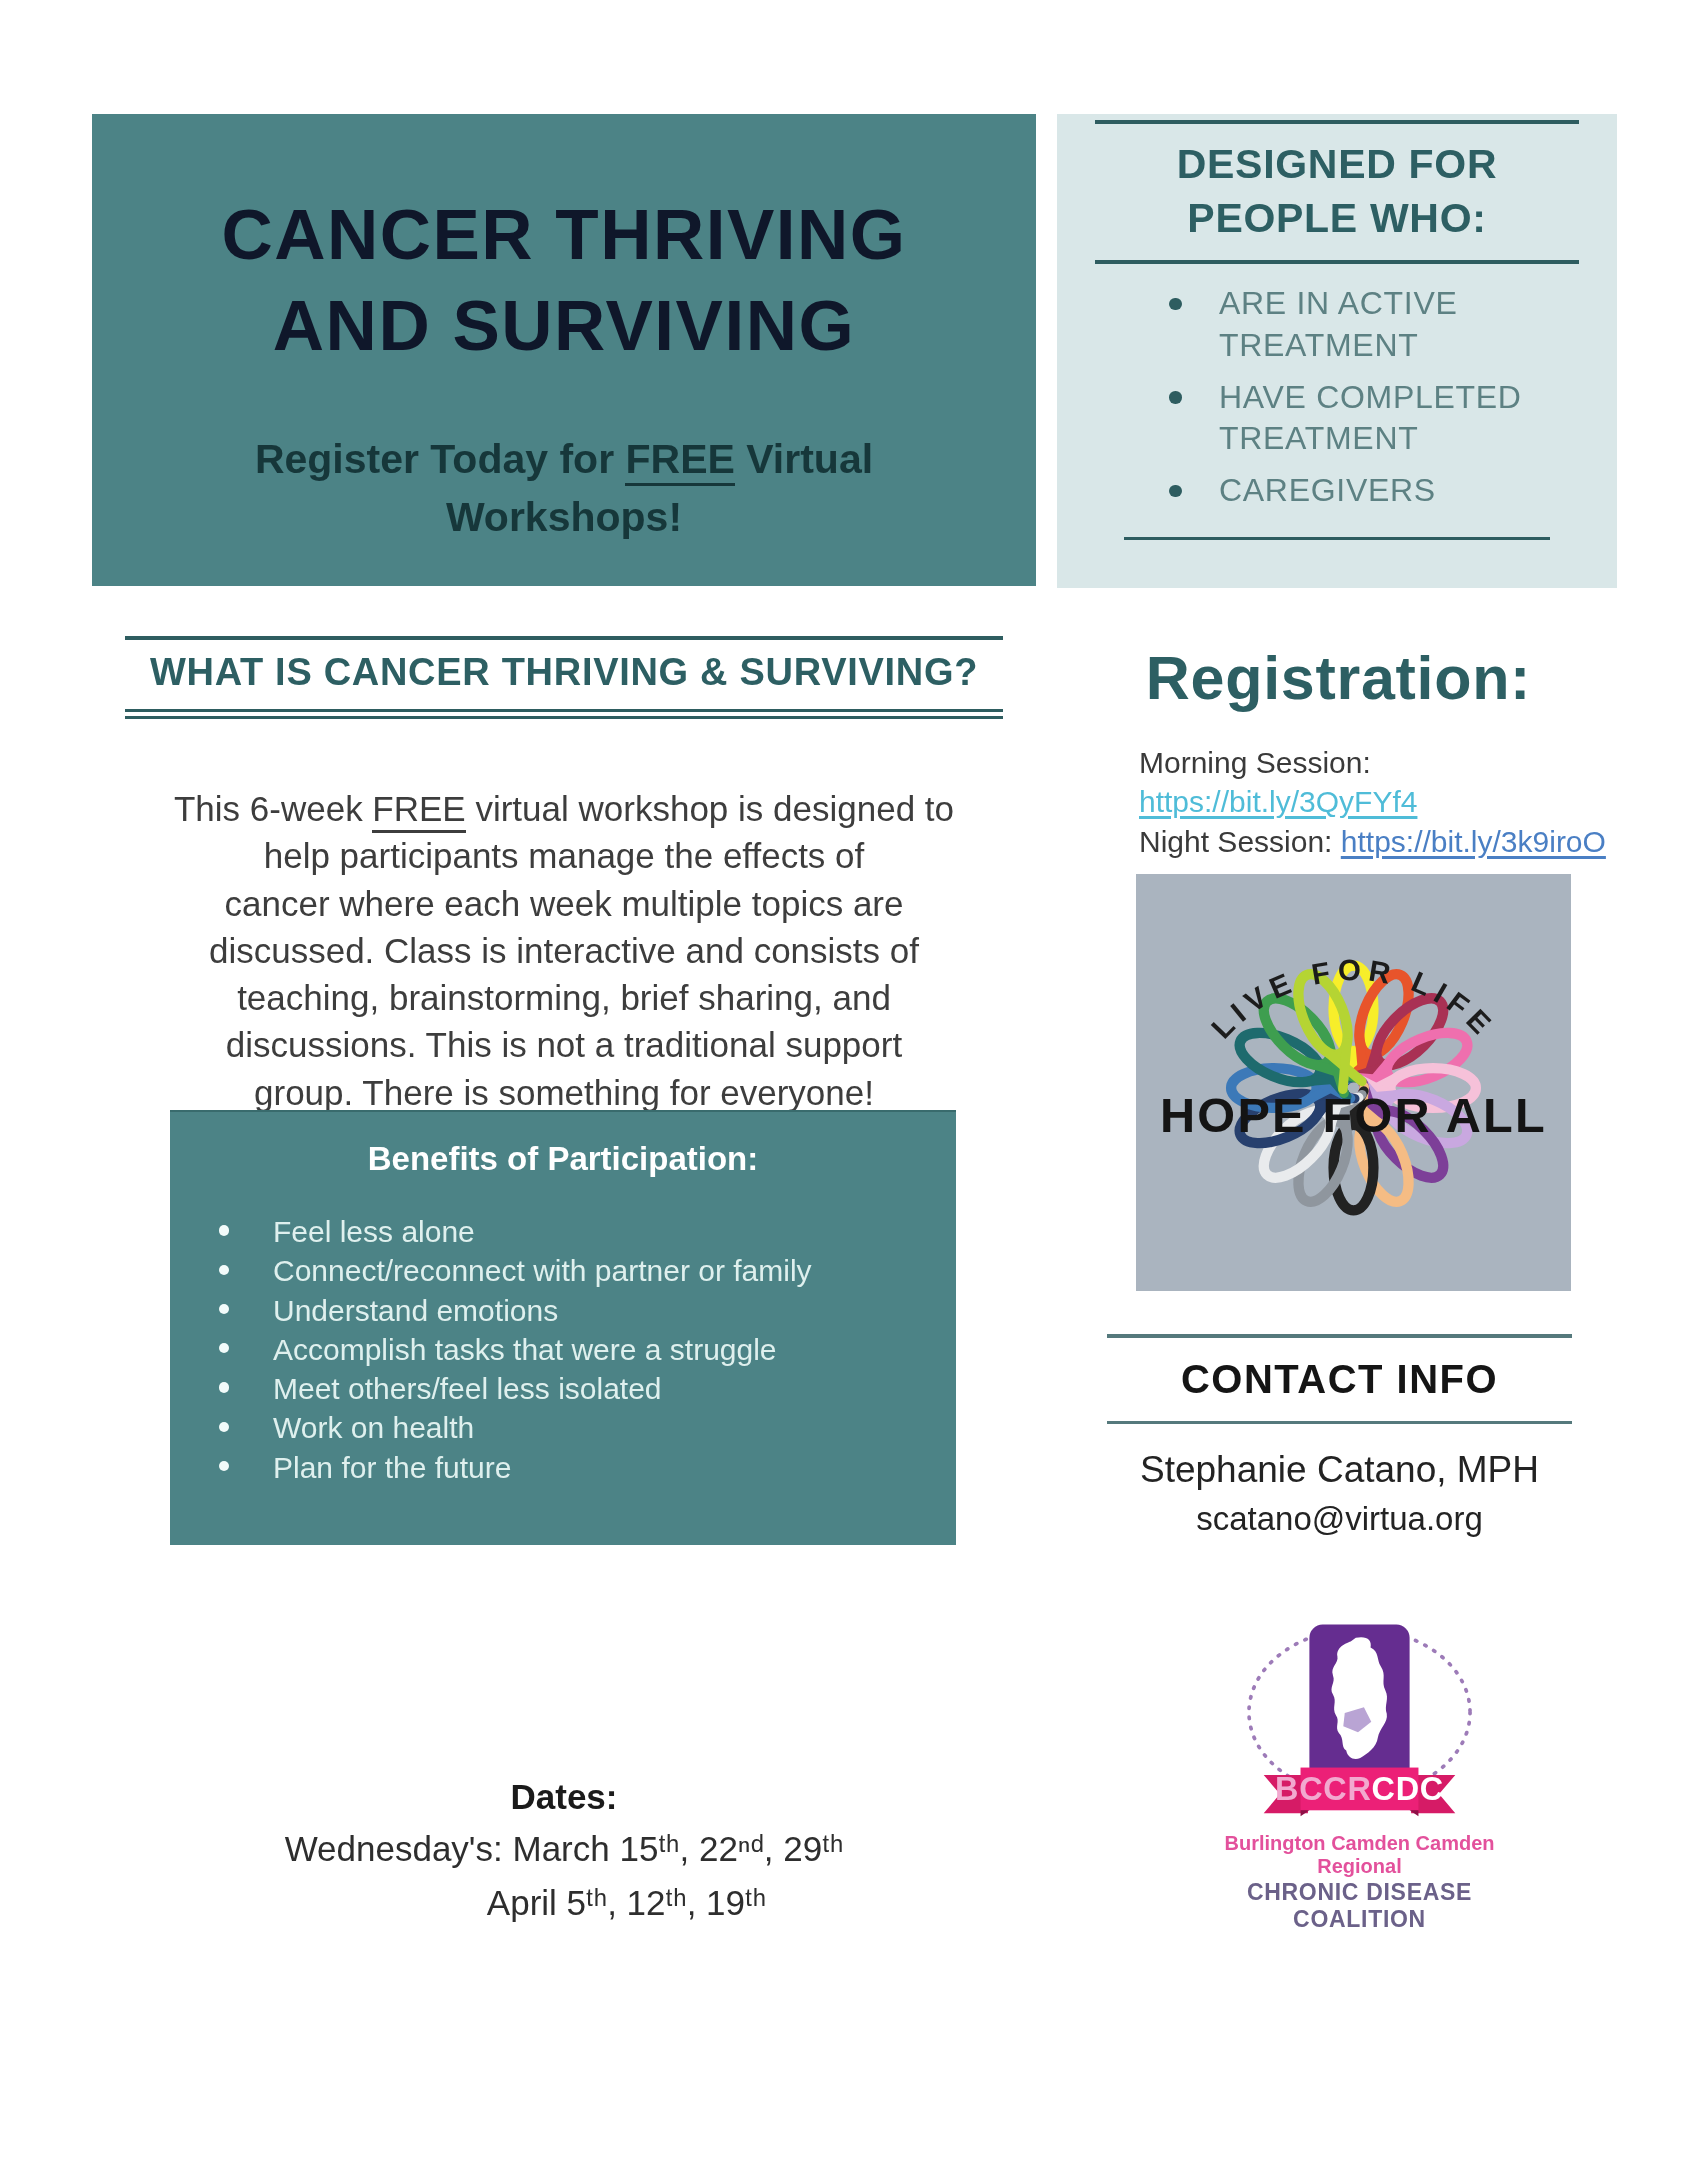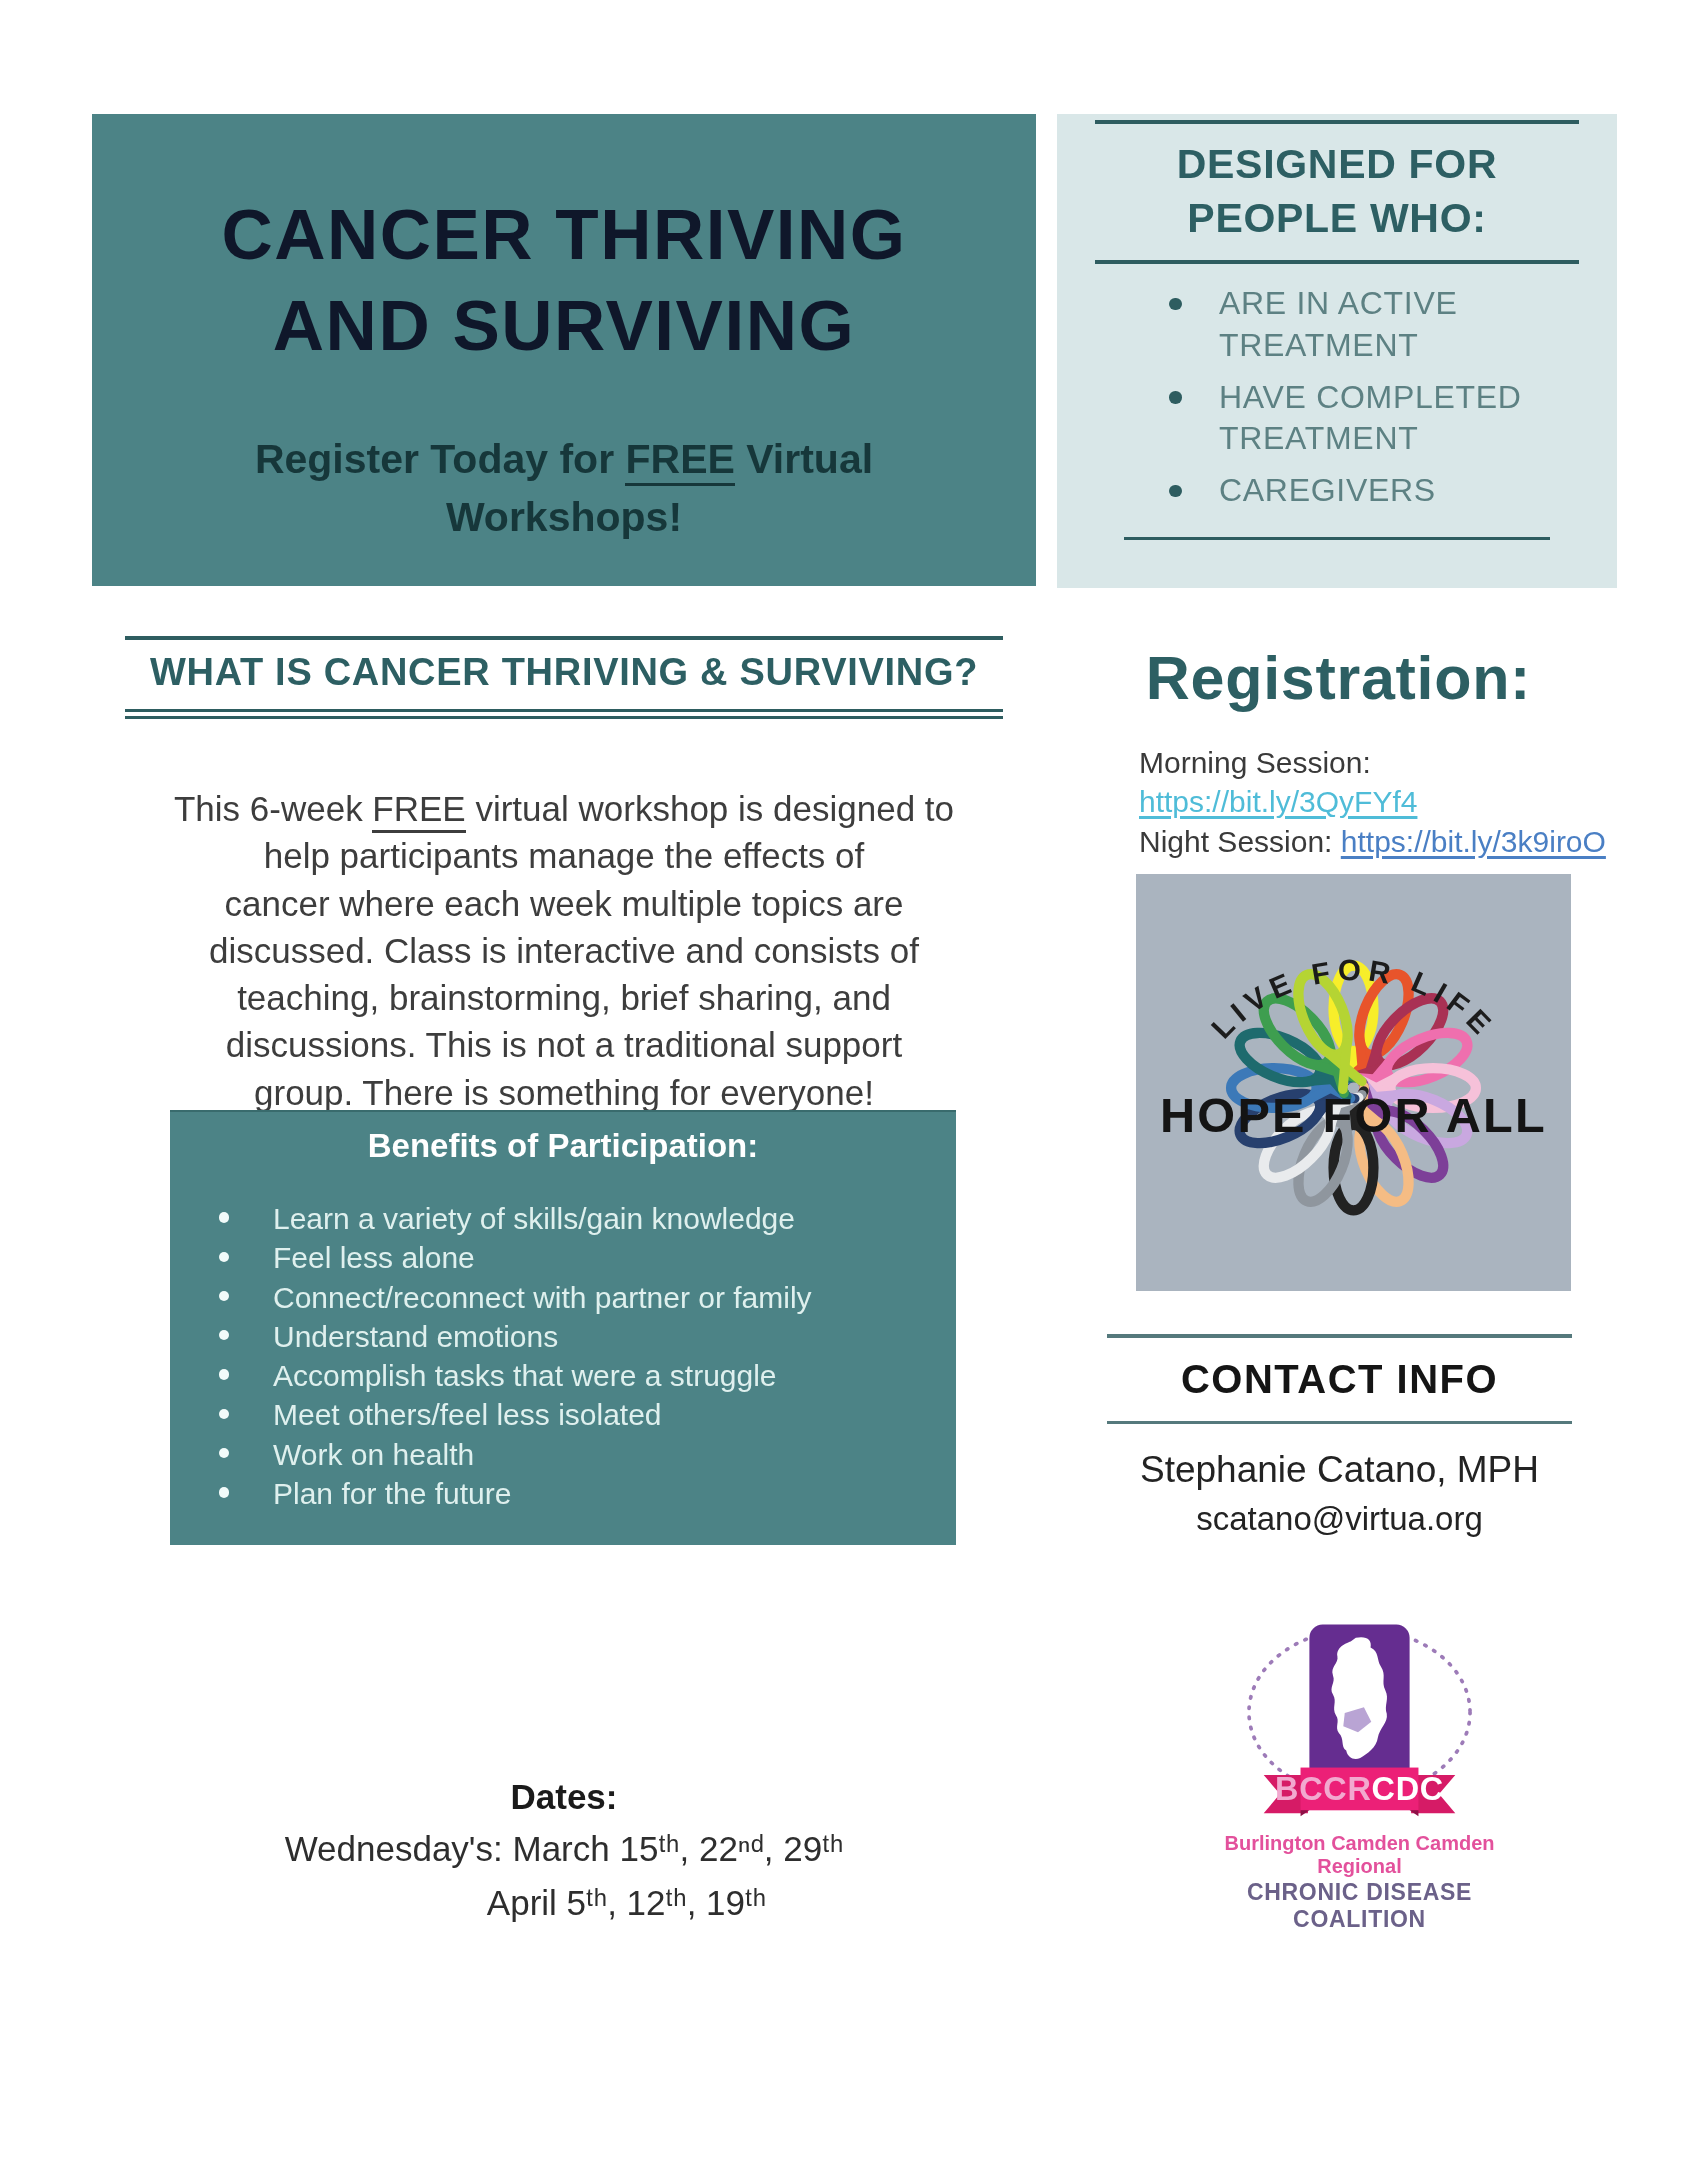--- a/index.html
+++ b/index.html
@@ -65,21 +65,21 @@
   .whatis-body{
     position:absolute;left:103px;top:750px;width:922px;
     color:#3d3d3d;font-size:35px;line-height:1.35;text-align:center;
   }
   .whatis-body .u-free{border-bottom:3px solid #3d3d3d;}
 
   
   .benefits{
     position:absolute;left:170px;top:1110px;width:786px;height:435px;
     background:#4c8386;border-top:2.2px solid #396b6d;box-sizing:border-box;
-    padding-top:15px;
+    padding-top:28px;
   }
   .benefits h2{
     margin:0;color:#ffffff;font-size:33px;font-weight:bold;text-align:center;
   }
   .benefits ul{list-style:none;margin:34px 0 0 0;padding:0;}
   .benefits li{
     position:relative;padding-left:103px;
     color:#dff0ee;font-size:30px;line-height:1.31;
   }
   .benefits li::before{
@@ -162,21 +162,20 @@
 help participants manage the effects of
 cancer where each week multiple topics are
 discussed. Class is interactive and consists of
 teaching, brainstorming, brief sharing, and
 discussions. This is not a traditional support
 group. There is something for everyone!</span></p>
 
   <section class="benefits">
     <h2>Benefits of Participation:</h2>
     <ul>
-      <li>Learn a variety of skills/gain knowledge</li>
       <li>Feel less alone</li>
       <li>Connect/reconnect with partner or family</li>
       <li>Understand emotions</li>
       <li>Accomplish tasks that were a struggle</li>
       <li>Meet others/feel less isolated</li>
       <li>Work on health</li>
       <li>Plan for the future</li>
     </ul>
   </section>
 

